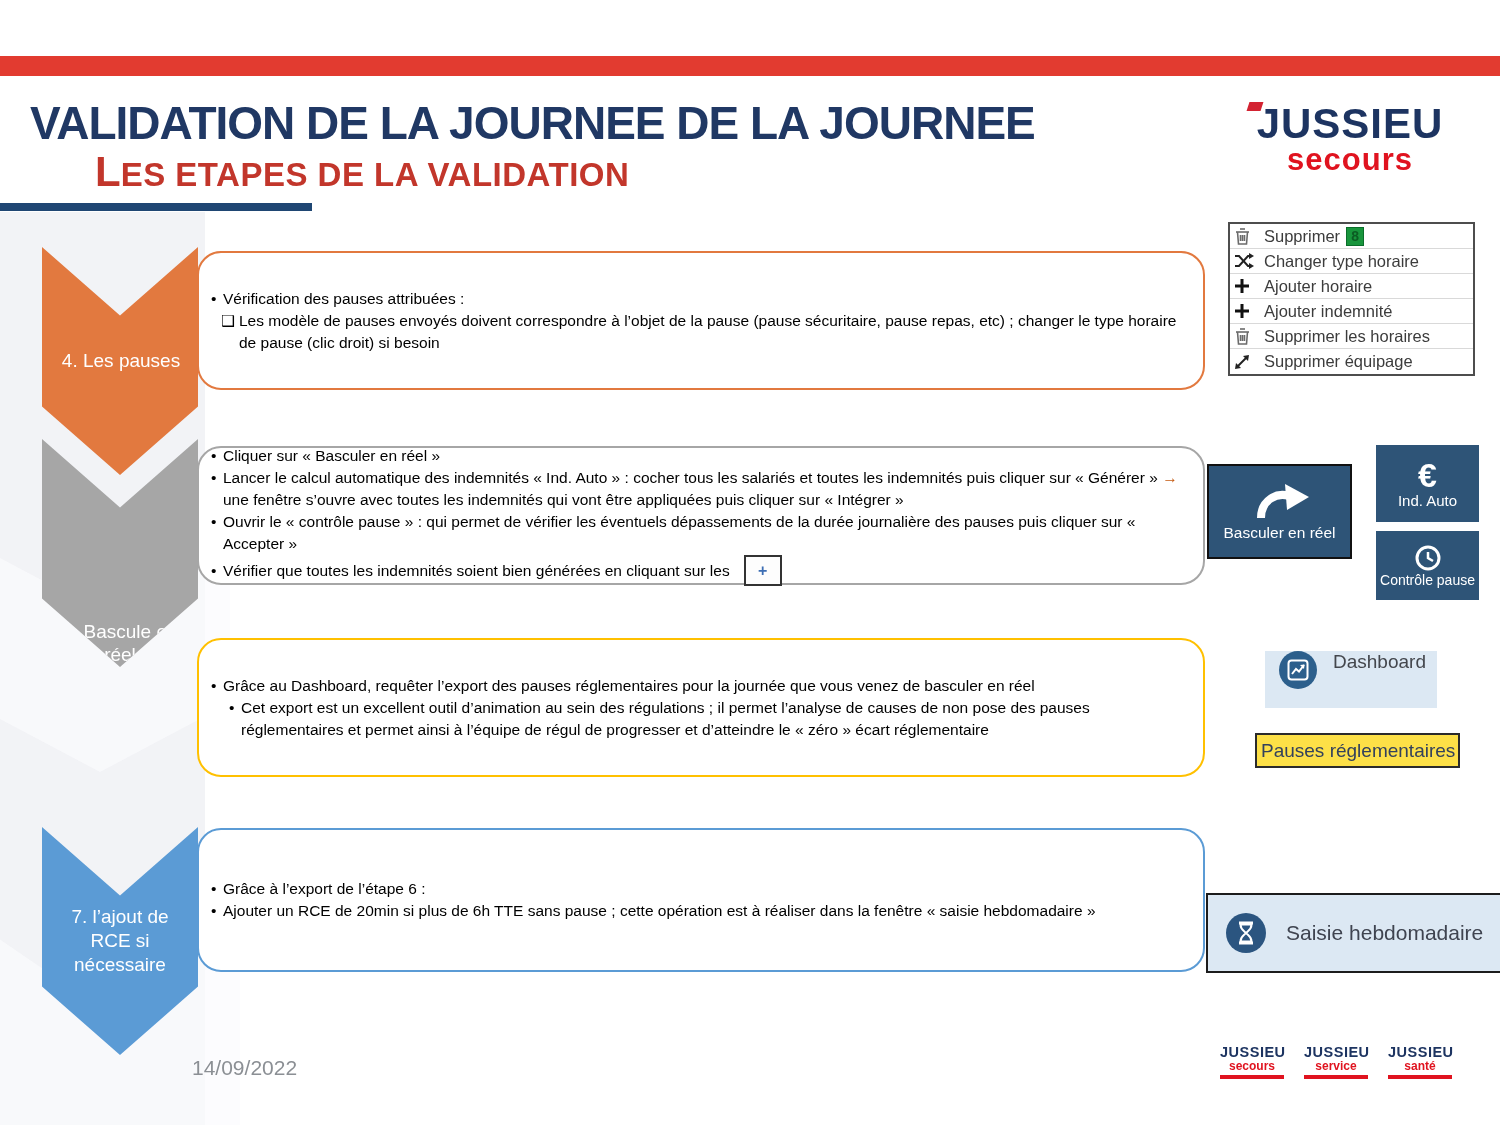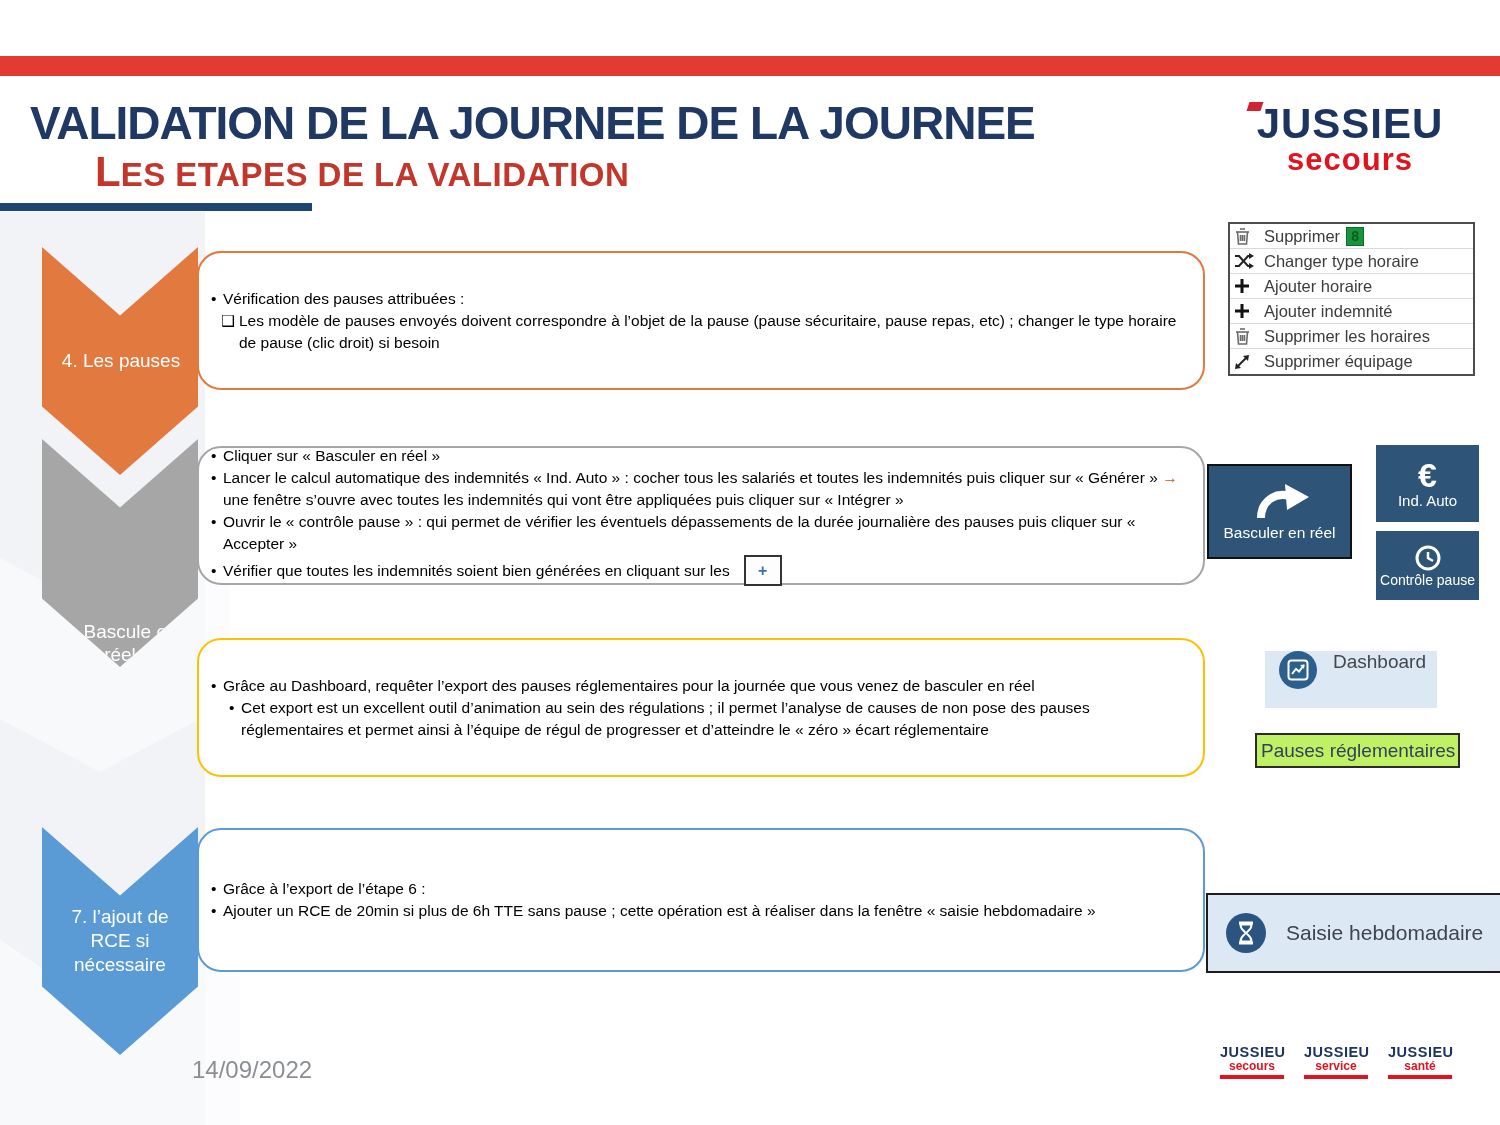--- a/index.html
+++ b/index.html
@@ -62,30 +62,30 @@
   .btn-basculer { left:1207px; top:464px; width:145px; height:95px; border:2.5px solid #111; font-size:15.5px; }
   .btn-indauto  { left:1376px; top:445px; width:103px; height:77px; font-size:15px; }
   .btn-ctrl     { left:1376px; top:531px; width:103px; height:69px; font-size:14px; }
   .euro-glyph { font-size:34px; font-weight:700; line-height:1; }
 
   .dashboard-btn { position:absolute; left:1265px; top:651px; width:172px; height:57px; background:#dce8f3;
                    display:flex; gap:16px; padding-left:14px; }
   .dash-circle { width:38px; height:38px; border-radius:50%; background:#2c5f8c; display:flex; align-items:center; justify-content:center; }
   .dashboard-btn .lbl { font-size:19px; color:#44474d; }
 
-  .pauses-reg { position:absolute; left:1255px; top:733px; width:205px; height:35px; background:#bef264;
+  .pauses-reg { position:absolute; left:1255px; top:733px; width:205px; height:35px; background:#fde047;
                 border:2.5px solid #2b2b2b; display:flex; align-items:center; padding-left:4px;
                 font-size:19px; color:#33415c; }
 
   .saisie { position:absolute; left:1206px; top:893px; width:336px; height:80px; background:#dce8f3;
             border:2.5px solid #1c1c1c; display:flex; align-items:center; gap:20px; padding-left:18px; }
   .saisie-circle { width:40px; height:40px; border-radius:50%; background:#2b5580; display:flex; align-items:center; justify-content:center; }
   .saisie .lbl { font-size:21px; color:#3f4450; }
 
-  .date { position:absolute; left:192px; top:1056px; font-size:24px; color:#8b8f94; }
+  .date { position:absolute; left:192px; top:1056px; font-size:21px; color:#8b8f94; }
 
   .foot-logos { position:absolute; left:1220px; top:1044px; display:flex; gap:20px; }
   .flogo { width:64px; text-align:center; }
   .flogo .n { font-size:14.5px; font-weight:800; color:#1d3461; letter-spacing:.5px; }
   .flogo .s { font-size:12px; font-weight:800; color:#e0131f; margin-top:-1px; }
   .flogo .u { height:3.5px; background:#e0131f; margin-top:2px; }
 
   svg { display:block; }
 </style>
 </head>

